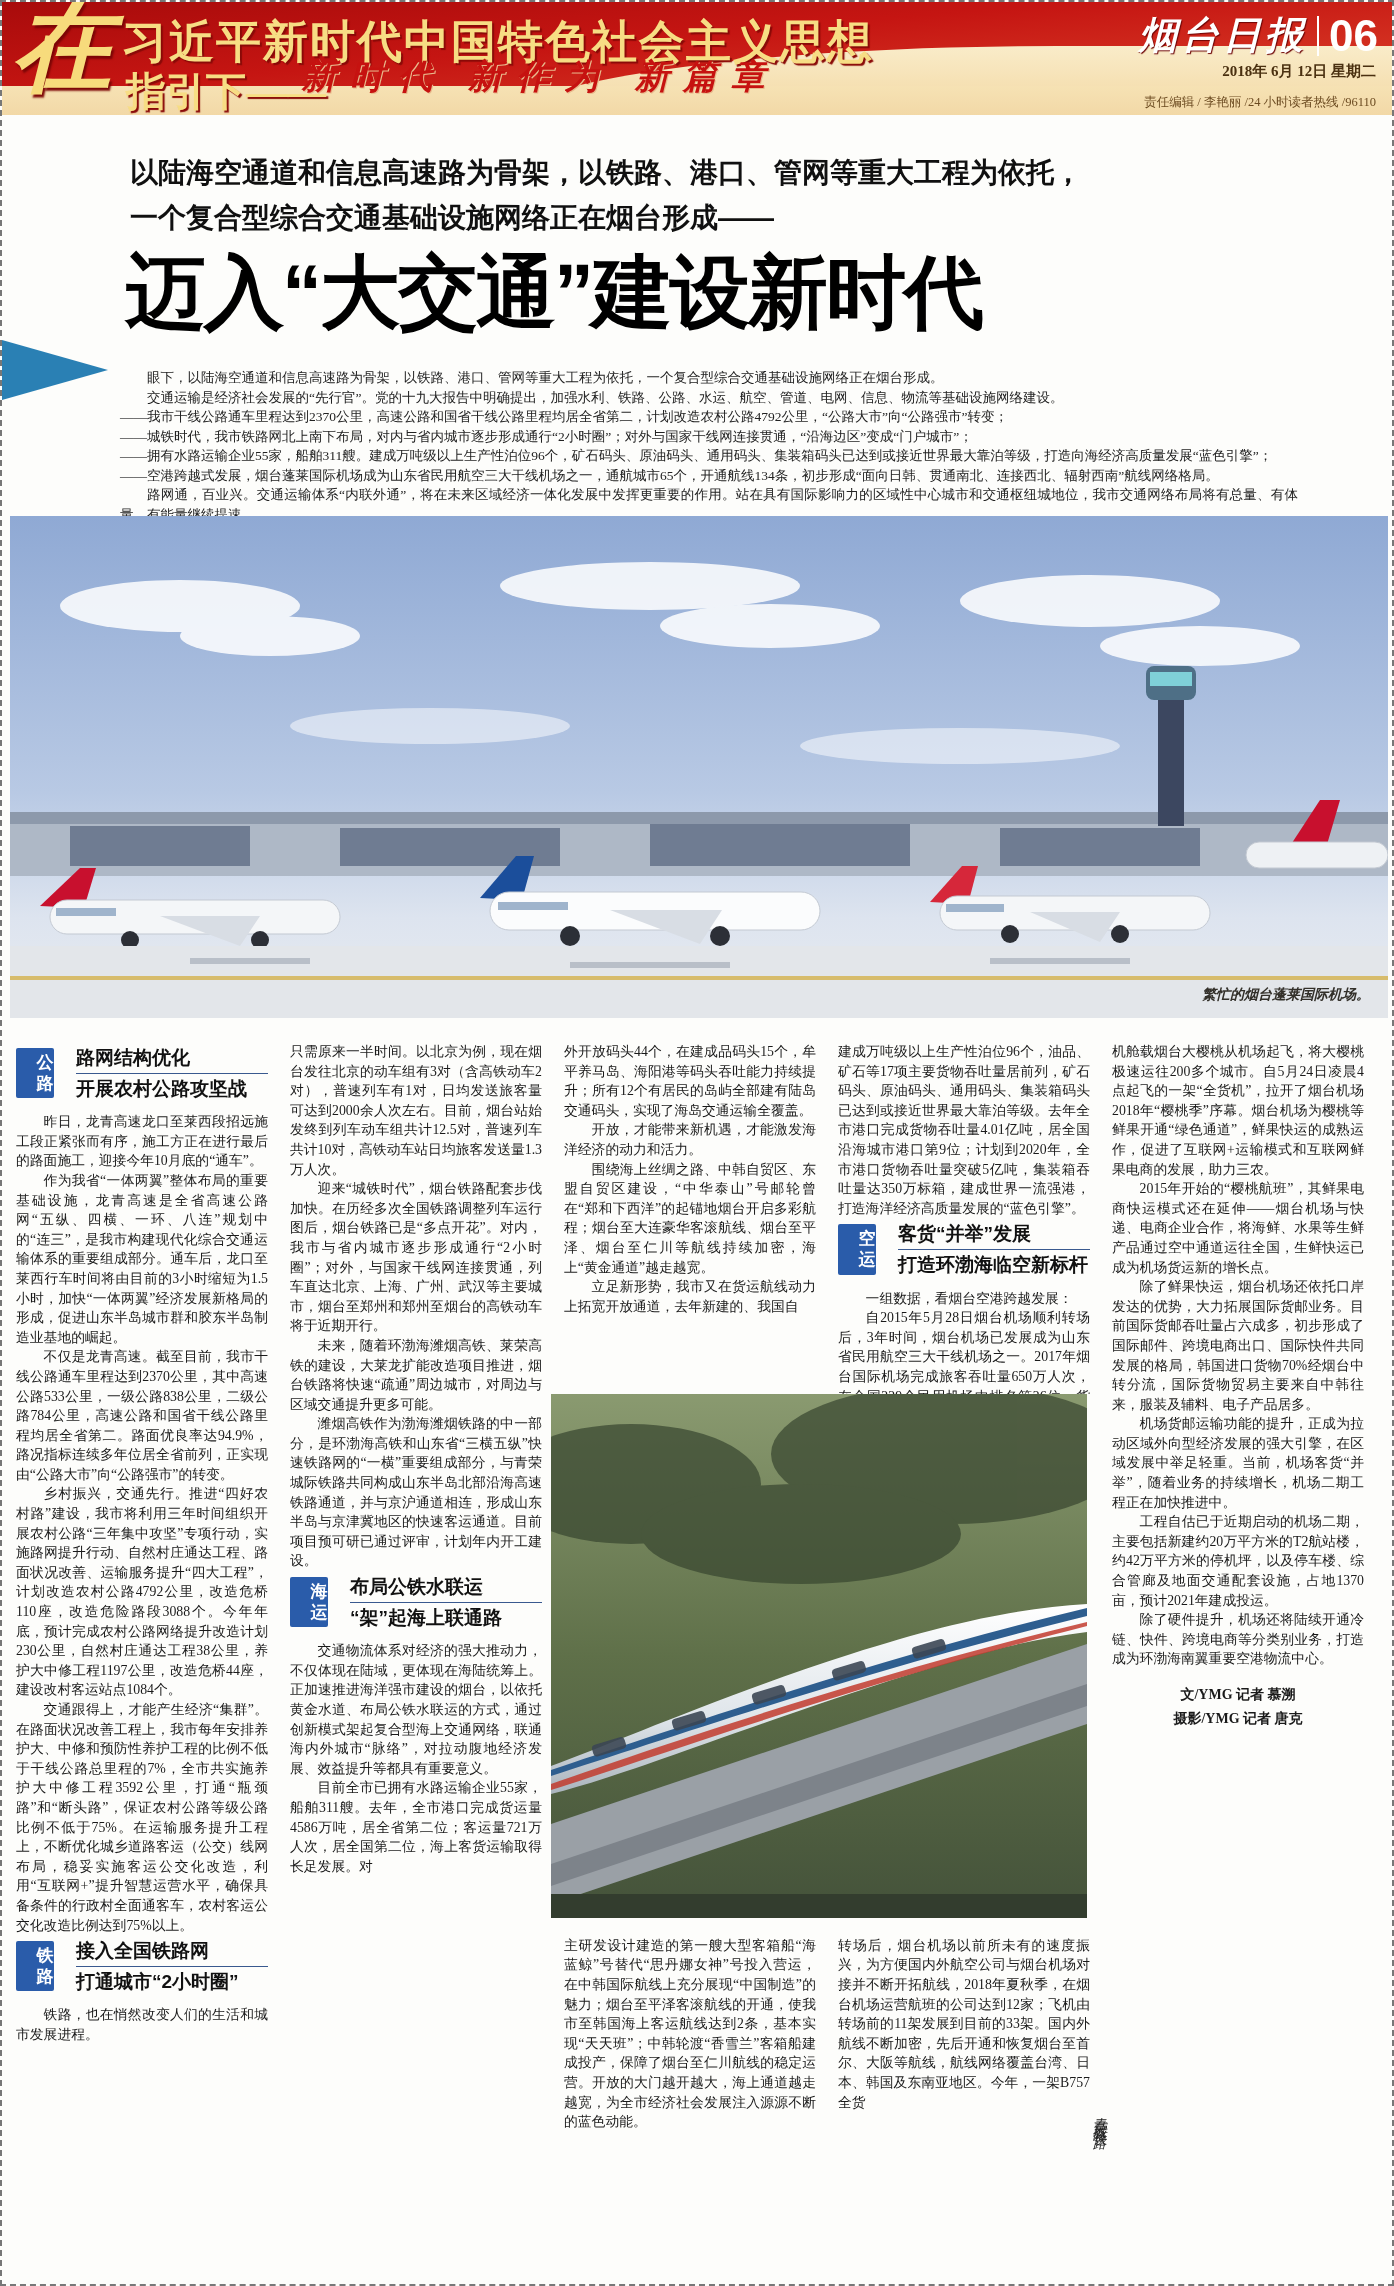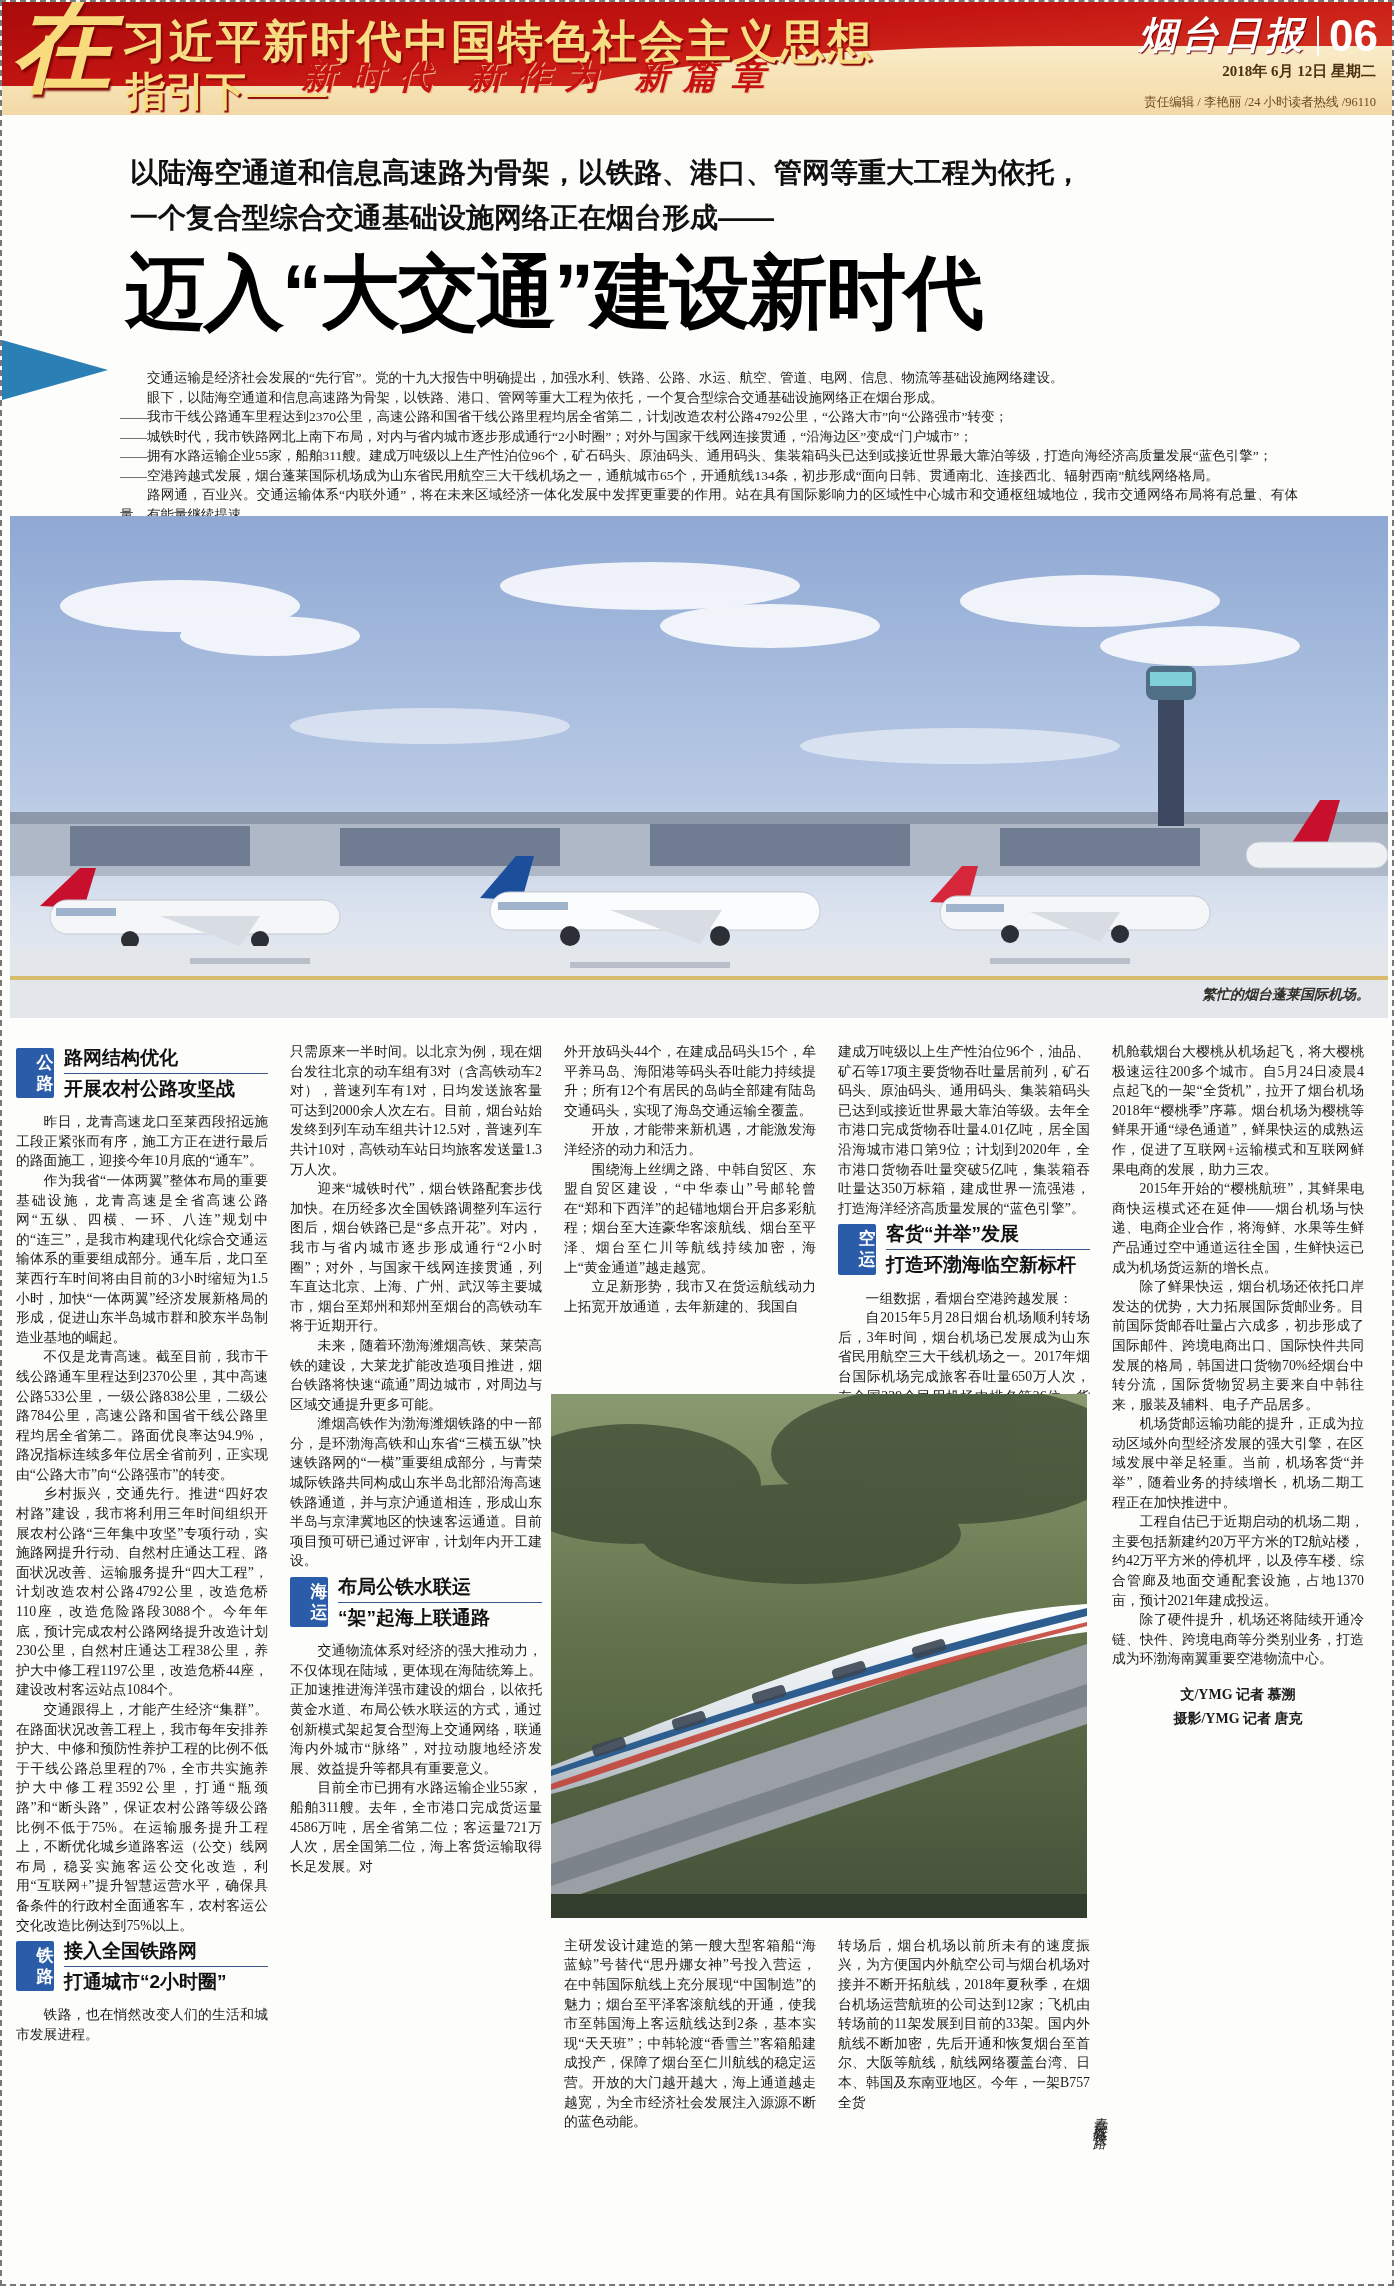--- a/index.html
+++ b/index.html
@@ -57,21 +57,21 @@
   .c5{left:1098px;}
   .cb{position:absolute;top:880px;width:252px;height:366px;overflow:hidden;font-size:13.8px;
       line-height:19.6px;text-align:justify;}
   .c3b{left:550px;} .c4b{left:824px;}
   
   .sec-header{display:flex;align-items:stretch;margin:6px 0 14px 0;}
   .sec-marker{flex:0 0 38px;background:#2a5caa;color:#fff;display:flex;align-items:center;justify-content:flex-end;
       margin-right:10px;border-radius:2px;}
   .sec-marker span{width:1.05em;word-break:break-all;font-size:17px;font-weight:bold;line-height:1.25;
       text-align:center;font-family:"Liberation Sans",sans-serif;}
-  .sec-heads{flex:1;display:flex;flex-direction:column;justify-content:center;}
+  .sec-heads{flex:1;display:flex;flex-direction:column;justify-content:center;margin-left:12px;}
   .sec-sub1{font-size:19px;font-weight:bold;color:#111;border-bottom:1.5px solid #39598f;
       padding-bottom:5px;margin-bottom:5px;font-family:"Liberation Sans",sans-serif;}
   .sec-sub2{font-size:19px;font-weight:bold;color:#111;font-family:"Liberation Sans",sans-serif;}
   
   .credits{margin-top:14px;text-align:center;font-weight:bold;font-size:14px;line-height:24px;}
 </style>
 </head>
 <body>
 
 <div class="page">
@@ -93,22 +93,22 @@
   </div>
 
   <div class="kicker">
     <div>以陆海空通道和信息高速路为骨架，以铁路、港口、管网等重大工程为依托，</div>
     <div>一个复合型综合交通基础设施网络正在烟台形成——</div>
   </div>
   <div class="main-title">迈入“大交通”建设新时代</div>
   <div class="blue-triangle"></div>
 
   <div class="intro">
+    <p class="ind">眼下，以陆海空通道和信息高速路为骨架，以铁路、港口、管网等重大工程为依托，一个复合型综合交通基础设施网络正在烟台形成。</p>
     <p class="ind">交通运输是经济社会发展的“先行官”。党的十九大报告中明确提出，加强水利、铁路、公路、水运、航空、管道、电网、信息、物流等基础设施网络建设。</p>
-    <p class="ind">眼下，以陆海空通道和信息高速路为骨架，以铁路、港口、管网等重大工程为依托，一个复合型综合交通基础设施网络正在烟台形成。</p>
     <p>——我市干线公路通车里程达到2370公里，高速公路和国省干线公路里程均居全省第二，计划改造农村公路4792公里，“公路大市”向“公路强市”转变；</p>
     <p>——城铁时代，我市铁路网北上南下布局，对内与省内城市逐步形成通行“2小时圈”；对外与国家干线网连接贯通，“沿海边区”变成“门户城市”；</p>
     <p>——拥有水路运输企业55家，船舶311艘。建成万吨级以上生产性泊位96个，矿石码头、原油码头、通用码头、集装箱码头已达到或接近世界最大靠泊等级，打造向海经济高质量发展“蓝色引擎”；</p>
     <p>——空港跨越式发展，烟台蓬莱国际机场成为山东省民用航空三大干线机场之一，通航城市65个，开通航线134条，初步形成“面向日韩、贯通南北、连接西北、辐射西南”航线网络格局。</p>
     <p class="ind">路网通，百业兴。交通运输体系“内联外通”，将在未来区域经济一体化发展中发挥更重要的作用。站在具有国际影响力的区域性中心城市和交通枢纽城地位，我市交通网络布局将有总量、有体量、有能量继续提速。</p>
   </div>
 
   <div class="main-photo">
     <svg width="1378" height="502" viewBox="0 0 1378 502" xmlns="http://www.w3.org/2000/svg">
       <defs>

